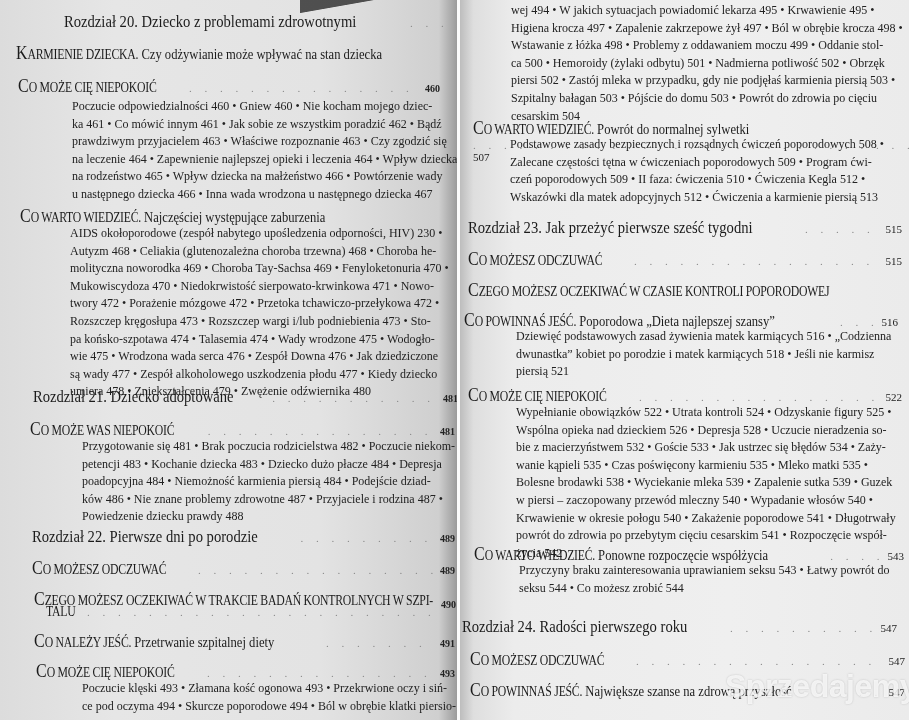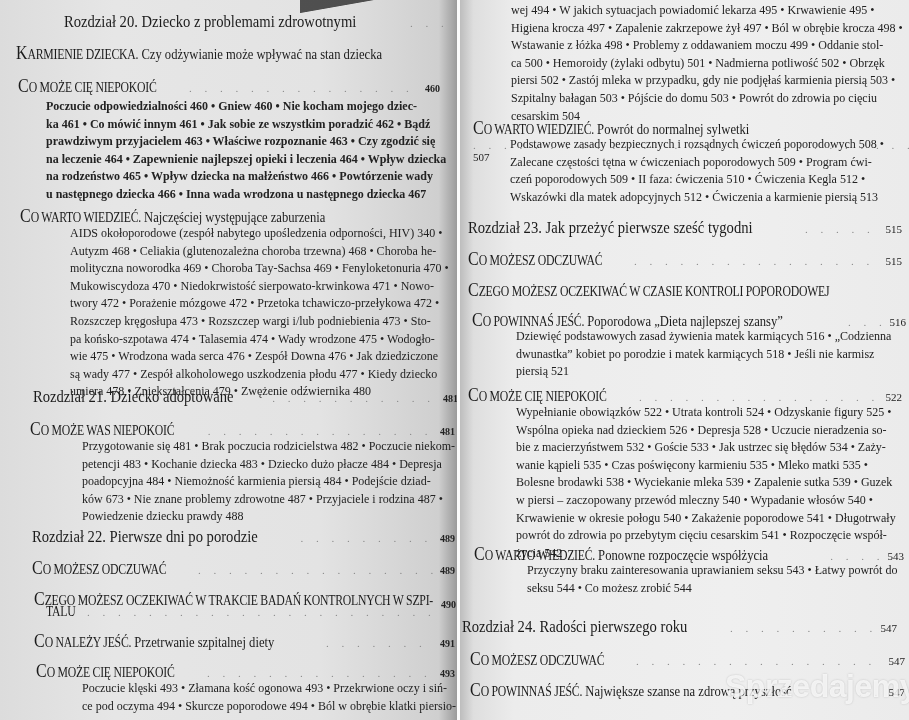--- a/index.html
+++ b/index.html
@@ -56,37 +56,37 @@
     <span class="dots"></span>
 
   </div>
 
   <div class="entry section" style="left:18px; top:75px; width:422px;">
     <span class="title"><span class="cap">C</span><span class="sc">O MOŻE CIĘ NIEPOKOIĆ</span><span class="desc"></span></span>
     <span class="dots"></span>
     <span class="pg">460</span>
   </div>
 
-  <div class="sub" style="left:46px; top:98px; width:378px;font-weight:bold;">
+  <div class="sub" style="left:72px; top:98px; width:378px;">
     <p>Poczucie odpowiedzialności 460 • Gniew 460 • Nie kocham mojego dziec-</p>
     <p>ka 461 • Co mówić innym 461 • Jak sobie ze wszystkim poradzić 462 • Bądź</p>
     <p>prawdziwym przyjacielem 463 • Właściwe rozpoznanie 463 • Czy zgodzić się</p>
     <p>na leczenie 464 • Zapewnienie najlepszej opieki i leczenia 464 • Wpływ dziecka</p>
     <p>na rodzeństwo 465 • Wpływ dziecka na małżeństwo 466 • Powtórzenie wady</p>
     <p>u następnego dziecka 466 • Inna wada wrodzona u następnego dziecka 467</p>
   </div>
 
   <div class="entry section" style="left:20px; top:205px; width:422px;gap:36px;">
     <span class="title"><span class="cap">C</span><span class="sc">O WARTO WIEDZIEĆ.</span><span class="desc"> Najczęściej występujące zaburzenia</span></span>
     <span class="dots"></span>
     <span class="pg">467</span>
   </div>
 
   <div class="sub" style="left:70px; top:225px; width:372px;">
-    <p>AIDS okołoporodowe (zespół nabytego upośledzenia odporności, HIV) 340 •</p>
+    <p>AIDS okołoporodowe (zespół nabytego upośledzenia odporności, HIV) 230 •</p>
     <p>Autyzm 468 • Celiakia (glutenozależna choroba trzewna) 468 • Choroba he-</p>
     <p>molityczna noworodka 469 • Choroba Tay-Sachsa 469 • Fenyloketonuria 470 •</p>
     <p>Mukowiscydoza 470 • Niedokrwistość sierpowato-krwinkowa 471 • Nowo-</p>
     <p>twory 472 • Porażenie mózgowe 472 • Przetoka tchawiczo-przełykowa 472 •</p>
     <p>Rozszczep kręgosłupa 473 • Rozszczep wargi i/lub podniebienia 473 • Sto-</p>
     <p>pa końsko-szpotawa 474 • Talasemia 474 • Wady wrodzone 475 • Wodogło-</p>
     <p>wie 475 • Wrodzona wada serca 476 • Zespół Downa 476 • Jak dziedziczone</p>
     <p>są wady 477 • Zespół alkoholowego uszkodzenia płodu 477 • Kiedy dziecko</p>
     <p>umiera 478 • Zniekształcenia 479 • Zwężenie odźwiernika 480</p>
   </div>
@@ -100,21 +100,21 @@
   <div class="entry section" style="left:30px; top:418px; width:425px;">
     <span class="title"><span class="cap">C</span><span class="sc">O MOŻE WAS NIEPOKOIĆ</span><span class="desc"></span></span>
     <span class="dots"></span>
     <span class="pg">481</span>
   </div>
 
   <div class="sub" style="left:82px; top:438px; width:368px;">
     <p>Przygotowanie się 481 • Brak poczucia rodzicielstwa 482 • Poczucie niekom-</p>
     <p>petencji 483 • Kochanie dziecka 483 • Dziecko dużo płacze 484 • Depresja</p>
     <p>poadopcyjna 484 • Niemożność karmienia piersią 484 • Podejście dziad-</p>
-    <p>ków 673 • Nie znane problemy zdrowotne 487 • Przyjaciele i rodzina 487 •</p>
+    <p>ków 486 • Nie znane problemy zdrowotne 487 • Przyjaciele i rodzina 487 •</p>
     <p>Powiedzenie dziecku prawdy 488</p>
   </div>
 
   <div class="entry chapter" style="left:32px; top:527px; width:423px;">
     <span class="title">Rozdział 22. Pierwsze dni po porodzie</span>
     <span class="dots"></span>
     <span class="pg">489</span>
   </div>
 
   <div class="entry section" style="left:32px; top:557px; width:423px;">
@@ -189,21 +189,21 @@
     <span class="dots"></span>
     <span class="pg">515</span>
   </div>
 
   <div class="entry section" style="left:8px; top:279px; width:434px;">
     <span class="title"><span class="cap">C</span><span class="sc">ZEGO MOŻESZ OCZEKIWAĆ W CZASIE KONTROLI POPORODOWEJ</span><span class="desc"></span></span>
     <span class="dots"></span>
 
   </div>
 
-  <div class="entry section" style="left:12px; top:309px; width:434px;">
+  <div class="entry section" style="left:4px; top:309px; width:434px;">
     <span class="title"><span class="cap">C</span><span class="sc">O POWINNAŚ JEŚĆ.</span><span class="desc"> Poporodowa „Dieta najlepszej szansy”</span></span>
     <span class="dots"></span>
     <span class="pg">516</span>
   </div>
 
   <div class="sub" style="left:56px; top:328px; width:386px;">
     <p>Dziewięć podstawowych zasad żywienia matek karmiących 516 • „Codzienna</p>
     <p>dwunastka” kobiet po porodzie i matek karmiących 518 • Jeśli nie karmisz</p>
     <p>piersią 521</p>
   </div>
@@ -225,21 +225,21 @@
     <p>powrót do zdrowia po przebytym cięciu cesarskim 541 • Rozpoczęcie współ-</p>
     <p>życia 542</p>
   </div>
 
   <div class="entry section" style="left:14px; top:543px; width:430px;">
     <span class="title"><span class="cap">C</span><span class="sc">O WARTO WIEDZIEĆ.</span><span class="desc"> Ponowne rozpoczęcie współżycia</span></span>
     <span class="dots"></span>
     <span class="pg">543</span>
   </div>
 
-  <div class="sub" style="left:59px; top:562px; width:380px;margin-left:8px;">
+  <div class="sub" style="left:59px; top:562px; width:380px;">
     <p>Przyczyny braku zainteresowania uprawianiem seksu 543 • Łatwy powrót do</p>
     <p>seksu 544 • Co możesz zrobić 544</p>
   </div>
 
   <div class="entry chapter" style="left:2px; top:617px; width:435px;">
     <span class="title">Rozdział 24. Radości pierwszego roku</span>
     <span class="dots"></span>
     <span class="pg">547</span>
   </div>
 

